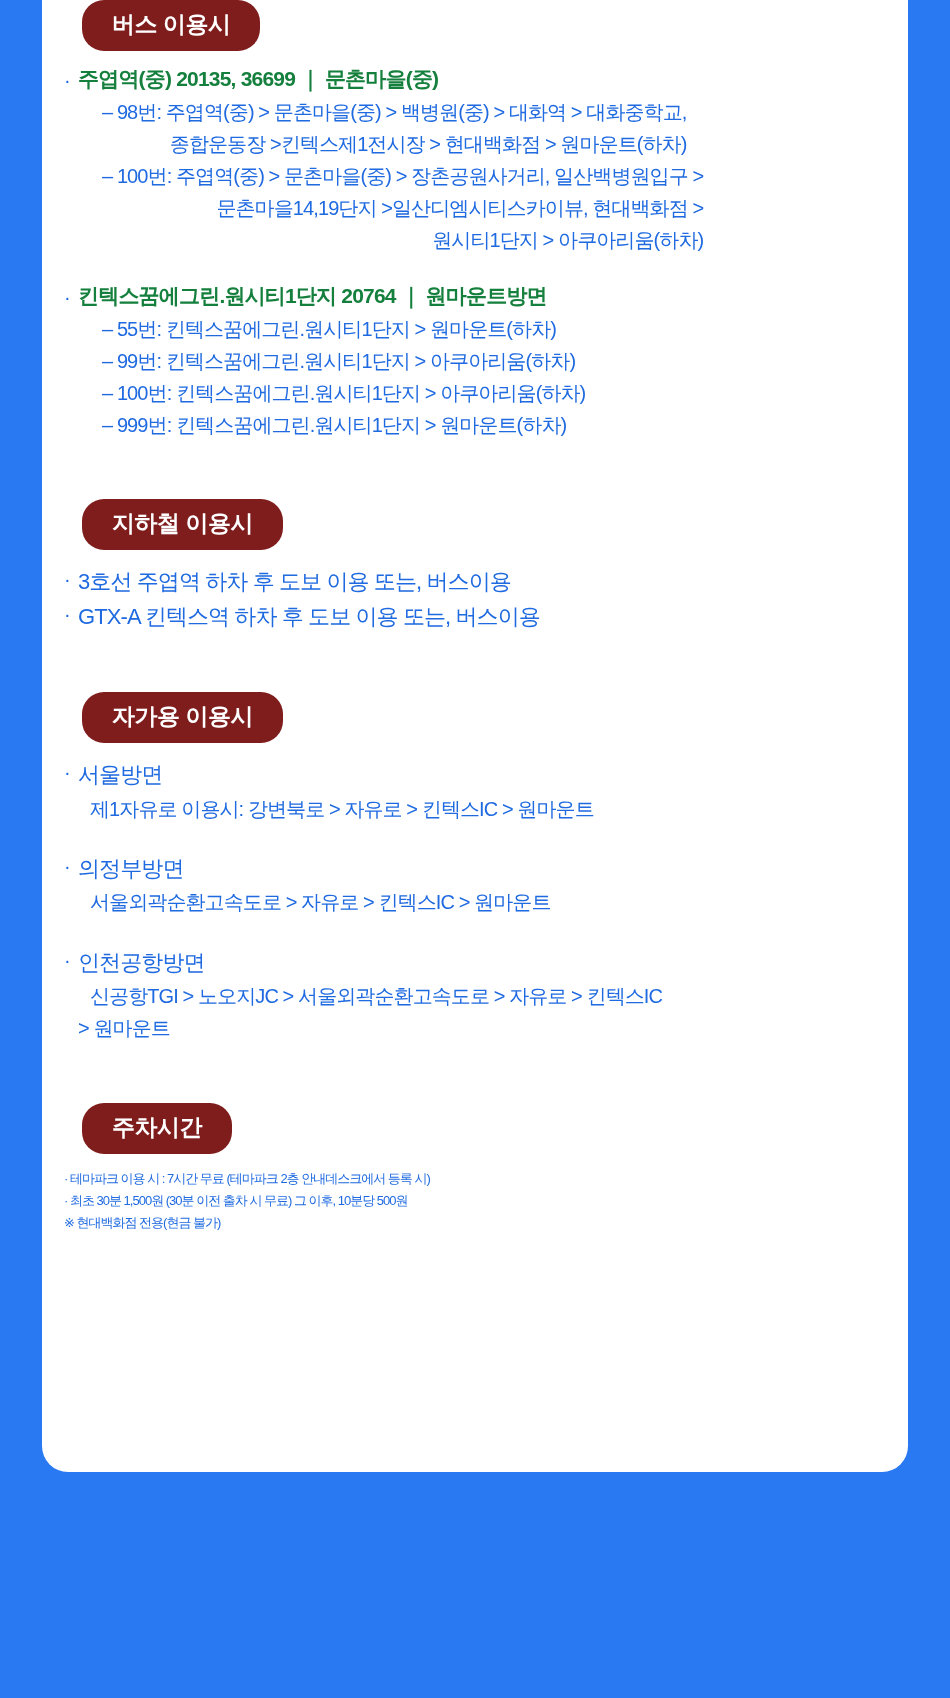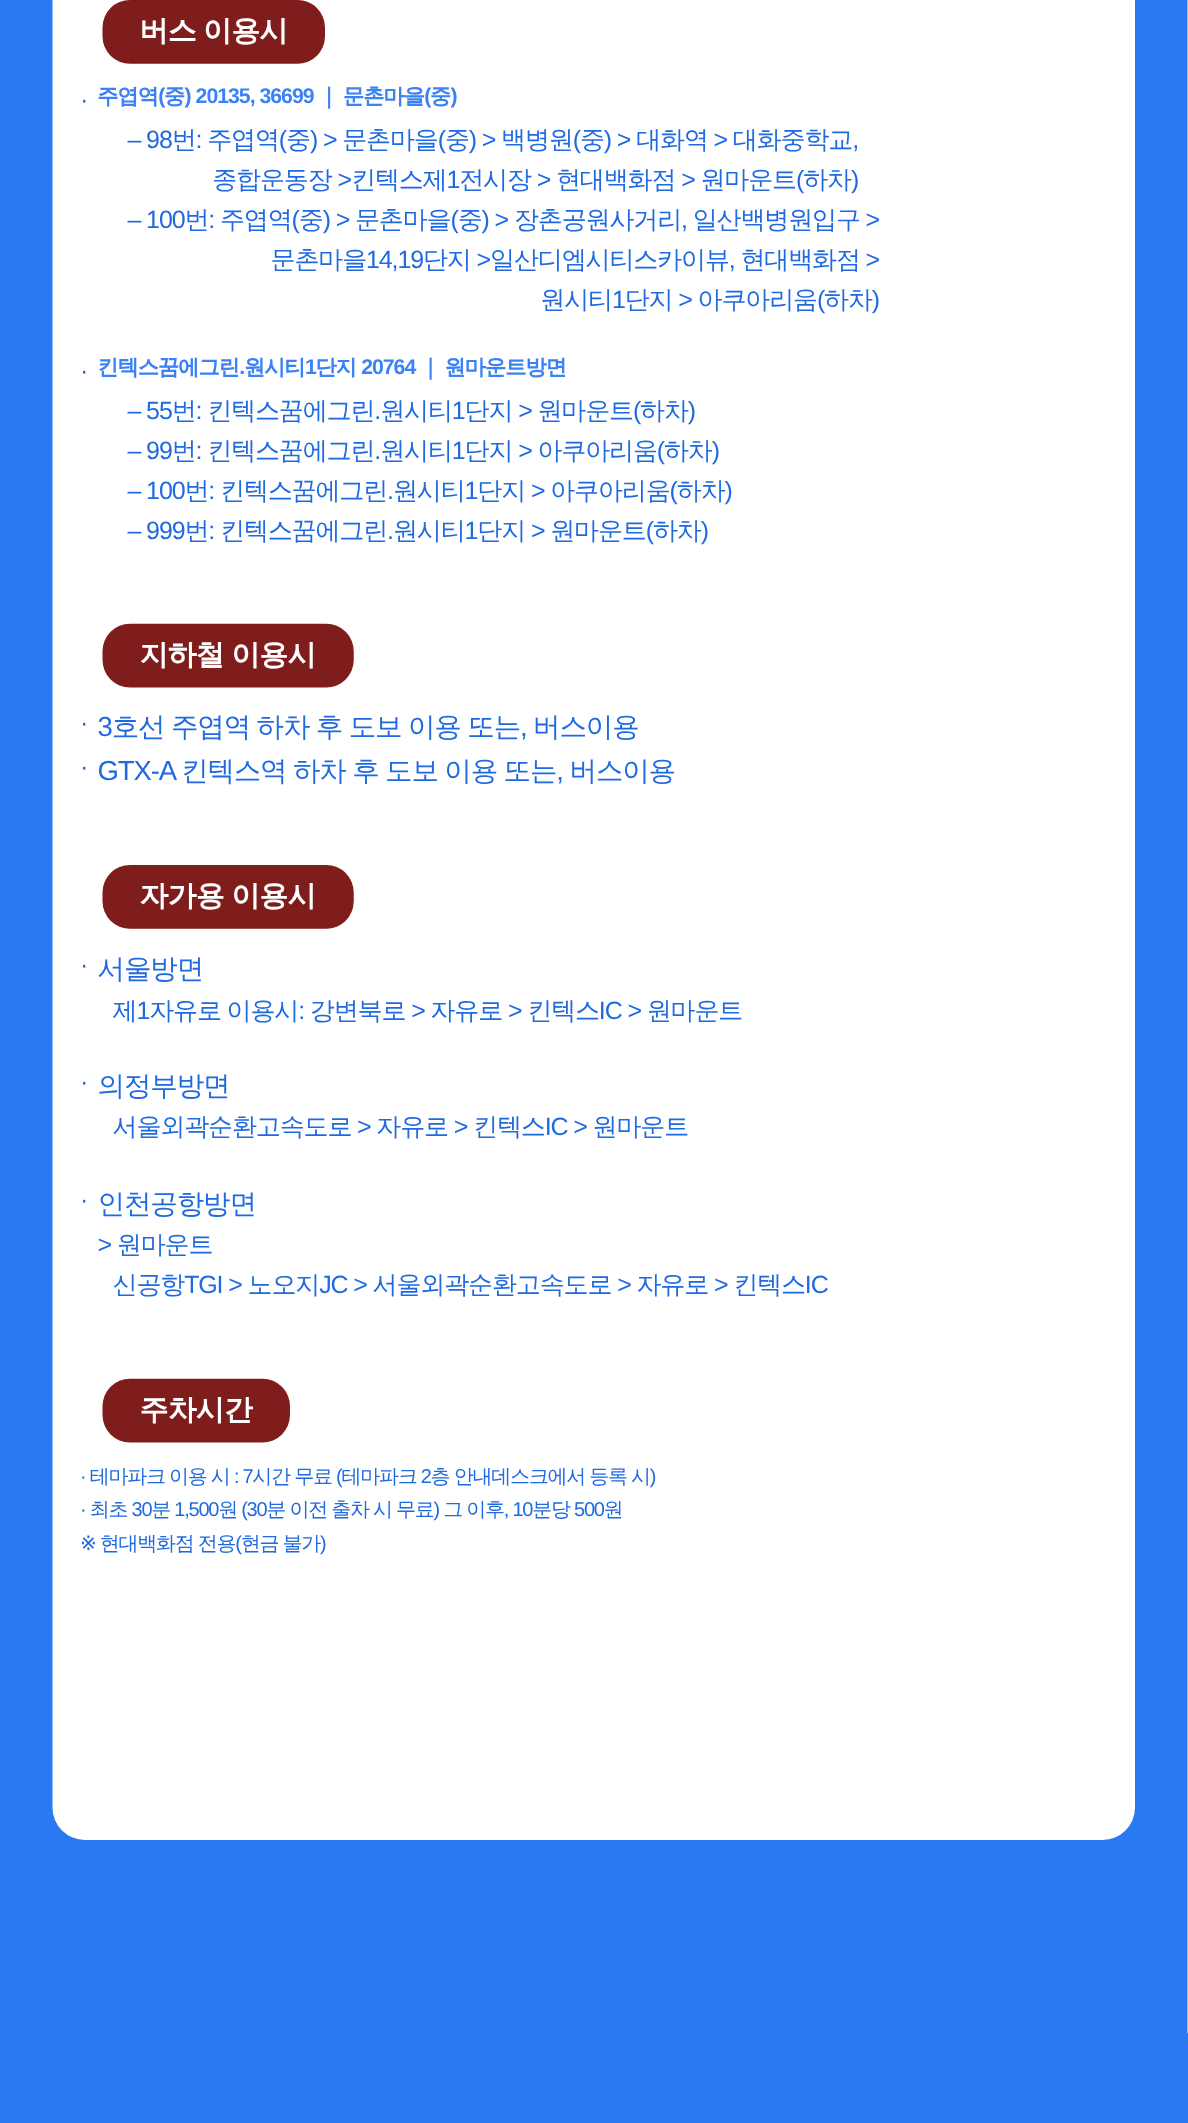--- a/index.html
+++ b/index.html
@@ -39,23 +39,23 @@
     font-weight: bold;
     letter-spacing: -0.5px;
     border-radius: 22px;
     padding: 9px 30px 11px 30px;
     margin-left: 18px;
   }
 
   .section { margin-bottom: 0; }
 
   .lead {
-    color: #3b82f6;
+    color: #15803d;
     font-weight: bold;
-    font-size: 17px;
+    font-size: 21px;
     letter-spacing: -0.8px;
   }
 
   .dot-row {
     display: flex;
     align-items: flex-start;
   }
   .dot {
     color: #1f6ae0;
     font-size: 20px;
@@ -102,21 +102,21 @@
     font-size: 20px;
     line-height: 1.62;
     letter-spacing: -0.9px;
   }
 
   .indent-1 { padding-left: 14px; }
   .indent-2 { padding-left: 26px; }
 
   .note-line {
     color: #1f6ae0;
-    font-size: 16px;
+    font-size: 13px;
     line-height: 1.7;
     letter-spacing: -1px;
   }
 </style>
 </head>
 <body>
 
 <div class="card">
   <div class="inner">
 
@@ -231,22 +231,22 @@
         <div class="para-line indent-2">서울외곽순환고속도로 &gt; 자유로 &gt; 킨텍스IC &gt; 원마운트</div>
       </div>
 
       <div class="gap-m"></div>
 
       <div>
         <div class="dot-row">
           <span class="dot">·</span>
           <span class="sub">인천공항방면</span>
         </div>
+        <div class="para-line indent-2">신공항TGI &gt; 노오지JC &gt; 서울외곽순환고속도로 &gt; 자유로 &gt; 킨텍스IC</div>
         <div class="para-line indent-1">&gt; 원마운트</div>
-        <div class="para-line indent-2">신공항TGI &gt; 노오지JC &gt; 서울외곽순환고속도로 &gt; 자유로 &gt; 킨텍스IC</div>
       </div>
     </div>
 
     <div class="gap-xl"></div>
 
     <div class="section">
       <div class="pill">주차시간</div>
       <div class="gap-s"></div>
       <div class="note-line">· 테마파크 이용 시 : 7시간 무료 (테마파크 2층 안내데스크에서 등록 시)</div>
       <div class="note-line">· 최초 30분 1,500원 (30분 이전 출차 시 무료) 그 이후, 10분당 500원</div>

